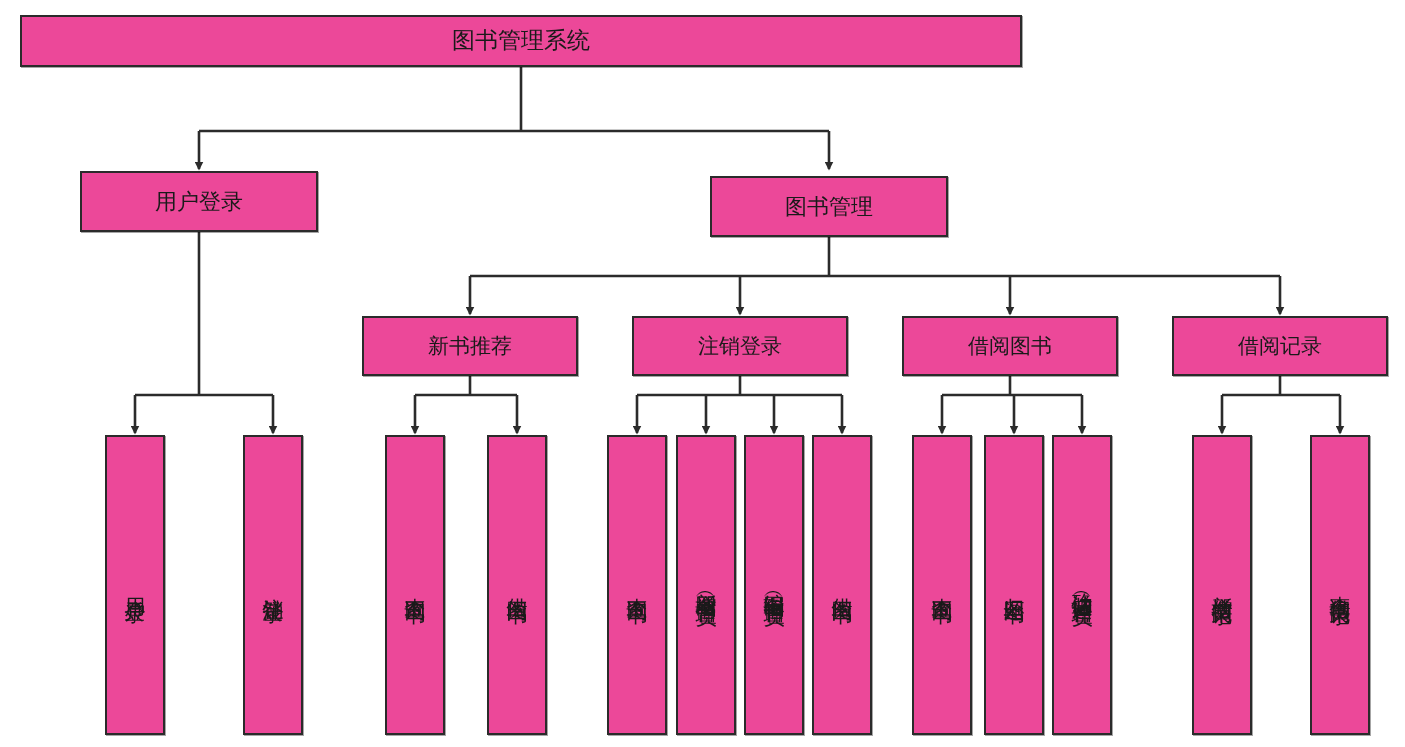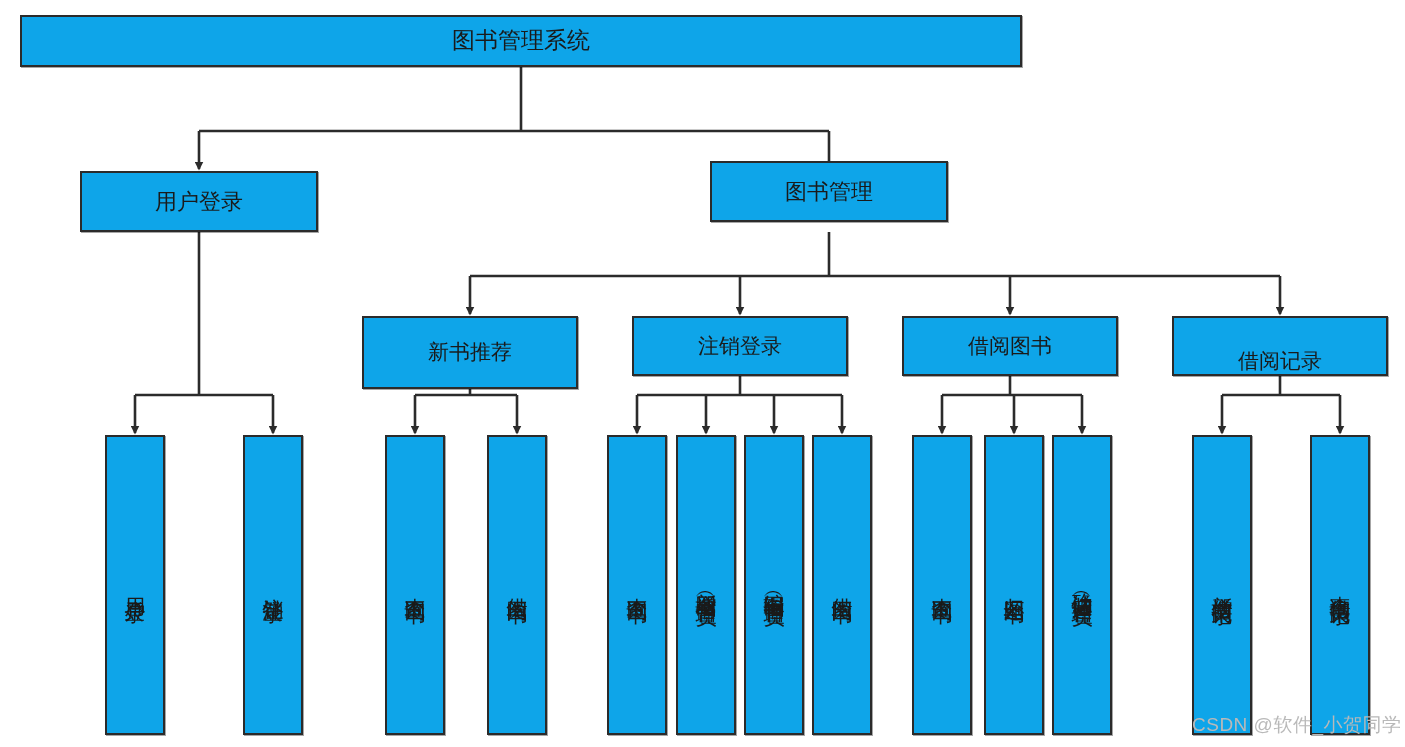--- a/index.html
+++ b/index.html
@@ -22,21 +22,21 @@
     left: 0;
     top: 0;
     width: 1405px;
     height: 747px;
     pointer-events: none;
   }
   .node {
     position: absolute;
     box-sizing: border-box;
     border: 2px solid #2b2b2b;
-    background: #0ea5e9;
+    background: #ec4899;
     display: flex;
     align-items: center;
     justify-content: center;
     color: #1a1a1a;
     box-shadow: 1px 1px 0 rgba(0,0,0,0.35);
   }
   .node .label {
     display: block;
     text-align: center;
     line-height: 1.18;
@@ -115,33 +115,33 @@
       </g>
   </svg>
 
   <div id="nodes">
       <div class="node root" style="left: 20px; top: 15px; width: 1002px; height: 52px;">
         <span class="label">图书管理系统</span>
       </div>
       <div class="node level2" style="left: 80px; top: 171px; width: 238px; height: 61px;">
         <span class="label">用户登录</span>
       </div>
-      <div class="node level2" style="left: 710px; top: 161px; width: 238px; height: 61px;">
+      <div class="node level2" style="left: 710px; top: 176px; width: 238px; height: 61px;">
         <span class="label">图书管理</span>
       </div>
-      <div class="node level3" style="left: 362px; top: 316px; width: 216px; height: 73px;">
+      <div class="node level3" style="left: 362px; top: 316px; width: 216px; height: 60px;">
         <span class="label">新书推荐</span>
       </div>
       <div class="node level3" style="left: 632px; top: 316px; width: 216px; height: 60px;">
         <span class="label">注销登录</span>
       </div>
       <div class="node level3" style="left: 902px; top: 316px; width: 216px; height: 60px;">
         <span class="label">借阅图书</span>
       </div>
-      <div class="node level3" style="left: 1172px; top: 316px; width: 216px; height: 60px; align-items: flex-end;">
+      <div class="node level3" style="left: 1172px; top: 316px; width: 216px; height: 60px;">
         <span class="label">借阅记录</span>
       </div>
       <div class="node leaf" style="left: 105px; top: 435px; width: 60px; height: 300px;">
         <span class="label">用户登录</span>
       </div>
       <div class="node leaf" style="left: 243px; top: 435px; width: 60px; height: 300px;">
         <span class="label">注销登录</span>
       </div>
       <div class="node leaf" style="left: 385px; top: 435px; width: 60px; height: 300px;">
         <span class="label">查询图书</span>
@@ -171,14 +171,13 @@
         <span class="label">确认归还（管理员）</span>
       </div>
       <div class="node leaf" style="left: 1192px; top: 435px; width: 60px; height: 300px;">
         <span class="label">新增借阅记录</span>
       </div>
       <div class="node leaf" style="left: 1310px; top: 435px; width: 60px; height: 300px;">
         <span class="label">查询借阅记录</span>
       </div>
     </div>
 
-  <div id="watermark">CSDN @软件_小贺同学</div>
 </div>
 
 </body></html>

